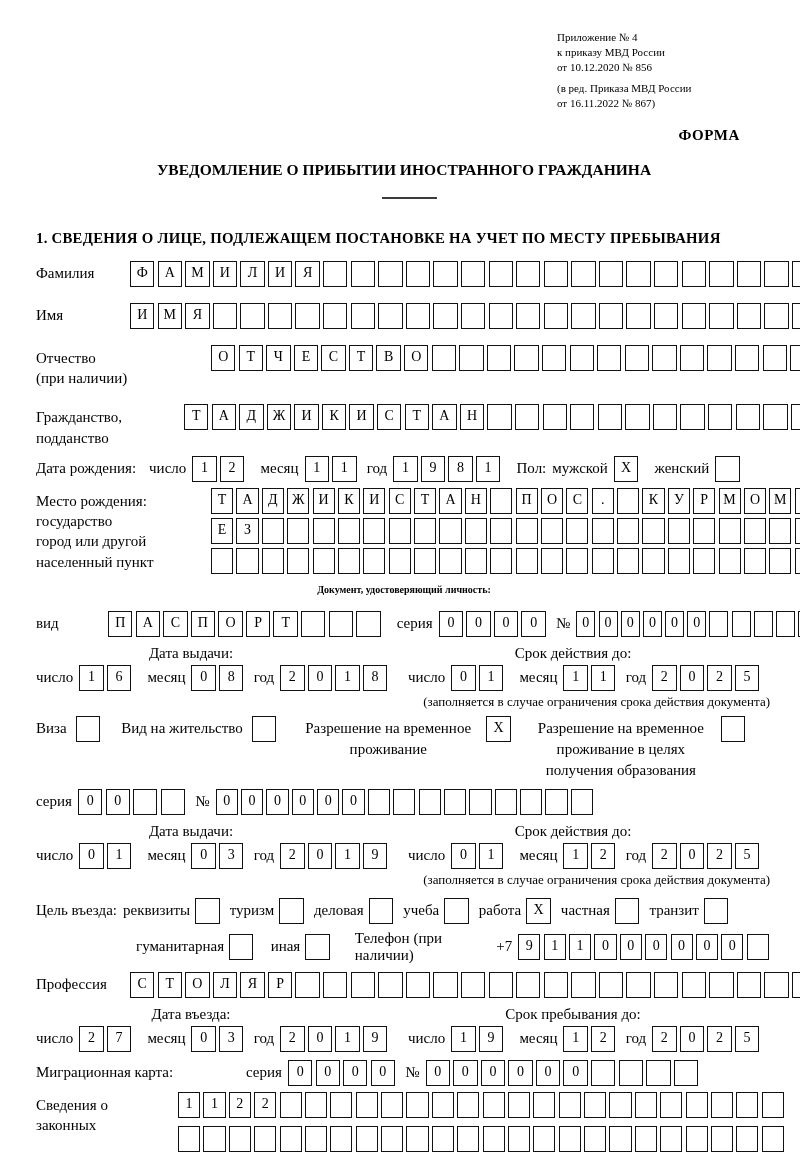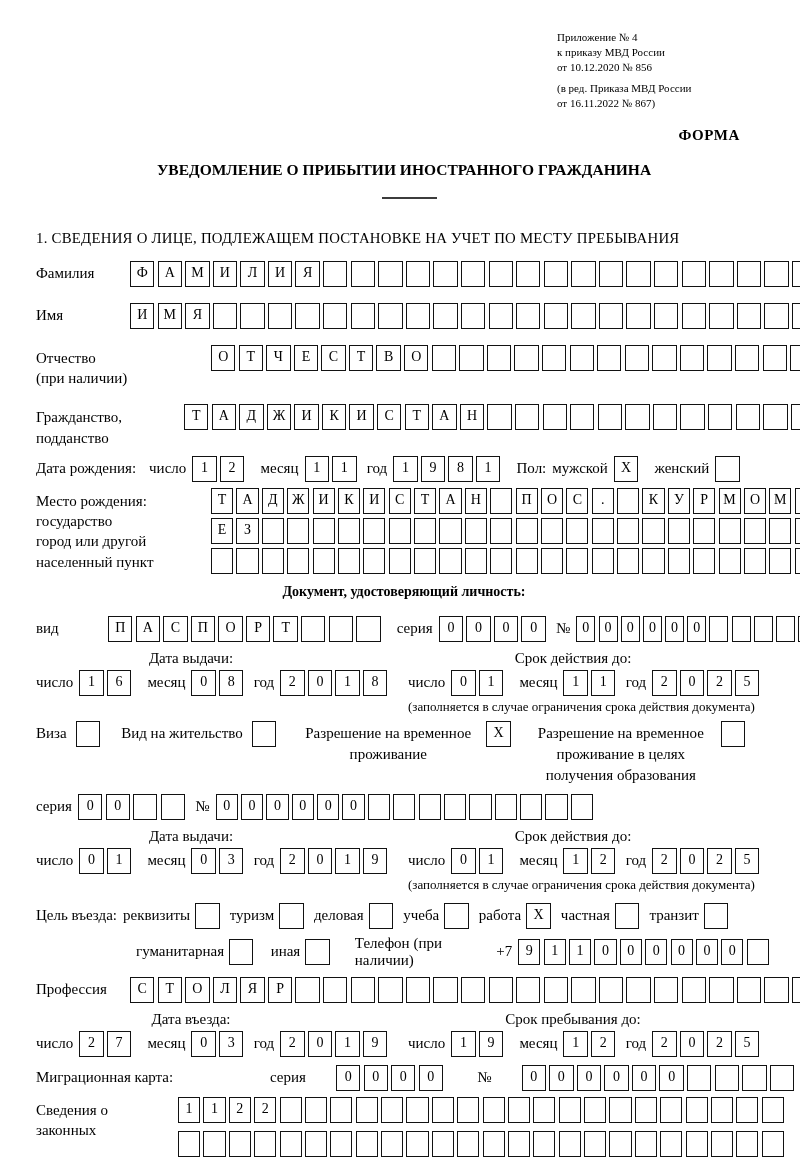--- a/index.html
+++ b/index.html
@@ -7,48 +7,48 @@
        font-family:"Liberation Serif", "DejaVu Serif", serif;font-size:15px;overflow:hidden;}
   .page{padding:30px 28px 0 36px;}
 
   .hdr{width:205px;margin-left:auto;margin-right:10px;font-size:11px;line-height:1.38;}
   .hdr .grp2{margin-top:5px;}
   .forma{font-weight:bold;text-align:right;margin:16px 32px 0 0;letter-spacing:.6px;}
 
   .title{text-align:center;font-weight:bold;font-size:15.5px;line-height:1.55;margin-top:14px;}
   .blank{display:inline-block;width:55px;border-bottom:2px solid #3c3c3c;height:.95em;margin-left:10px;}
 
-  .sec1{font-weight:normal;font-size:14.8px;margin-top:24px;letter-spacing:.25px;}
+  .sec1{font-weight:bold;font-size:14.8px;margin-top:24px;letter-spacing:.25px;}
 
   .row{display:flex;align-items:flex-start;margin-top:16px;}
   .lbl{flex:none;line-height:1.3;padding-top:3px;}
   .lbl div{line-height:1.35;}
   .w-fam{width:94px;}  .w-otch{width:175px;} .w-grazh{width:148px;}
   .w-mesto{width:175px;} .w-vid{width:72px;} .w-prof{width:94px;} .w-sved{width:142px;}
 
   .cells{display:flex;flex:none;}
   .cell{flex:none;width:22.4px;height:24px;border:1.6px solid #121212;margin-right:3.2px;
         text-align:center;line-height:22px;font-size:14px;background:#fff;}
   .cells.n .cell{width:20.2px;}
   .cells.xn .cell{width:17px;}
   .stack .cells{margin-bottom:4px;}
 
-  .dochdr{text-align:center;font-weight:bold;margin-top:6px;font-size:14px;}
+  .dochdr{text-align:center;font-weight:bold;margin-top:6px;font-size:10px;}
 
   .inline{display:flex;align-items:center;}
   .t{margin-right:6px;}
   .g{margin-left:13px;}
   .gs{margin-left:7px;}
 
   .twocol{display:flex;margin-top:8px;}
   .col-l{width:372px;}
   .col-r{flex:1;}
   .dhdr{width:310px;text-align:center;margin-bottom:3px;}
   .col-r .dhdr{width:330px;}
-  .dnote{font-size:13px;text-align:left;margin-top:3px;padding-right:2px;}
+  .dnote{font-size:13px;text-align:right;margin-top:3px;padding-right:2px;}
 
   .intro{margin-top:10px;line-height:1.5;}
 
   .visa-row{display:flex;align-items:flex-start;margin-top:6px;}
   .vopt{display:flex;align-items:flex-start;}
   .vopt .vl{margin-right:9px;line-height:1.4;padding-top:2px;}
   .vopt .c2{width:178px;text-align:center;}
   .vopt .c3{width:182px;text-align:center;}
 
   .purpose{display:flex;align-items:center;margin-top:10px;}
@@ -660,21 +660,21 @@
         <span class="cells">
             <span class="cell">2</span>
             <span class="cell">0</span>
             <span class="cell">2</span>
             <span class="cell">5</span>
           </span>
       </div>
     </div>
   </div>
 
-  <div class="row" style="margin-top:8px;align-items:center;gap:24px;">
+  <div class="row" style="margin-top:8px;align-items:center;">
     <span class="lbl" style="width:168px;padding-top:0;">Миграционная карта:</span>
     <span class="t" style="margin-left:42px;">серия</span>
     <span class="cells">
         <span class="cell">0</span>
         <span class="cell">0</span>
         <span class="cell">0</span>
         <span class="cell">0</span>
       </span>
     <span class="t gs">№</span>
     <span class="cells">

